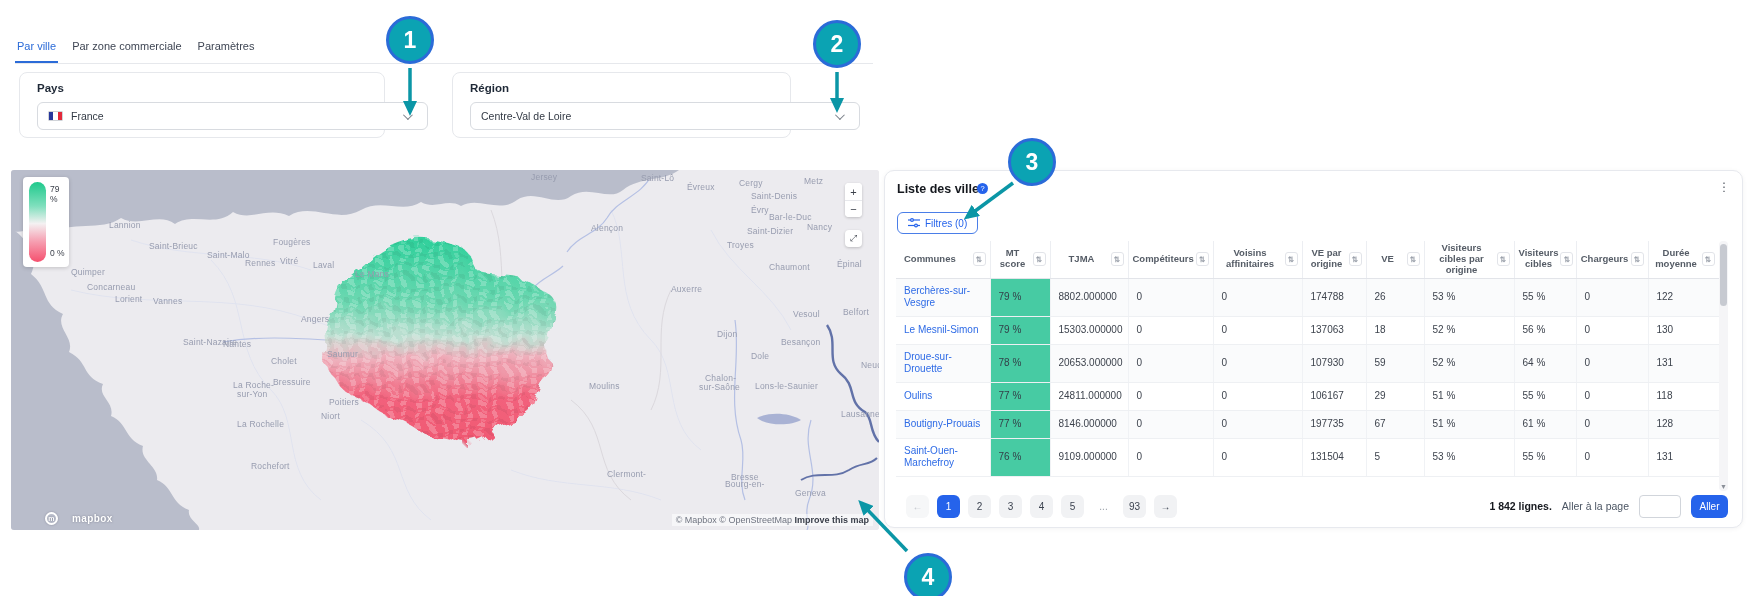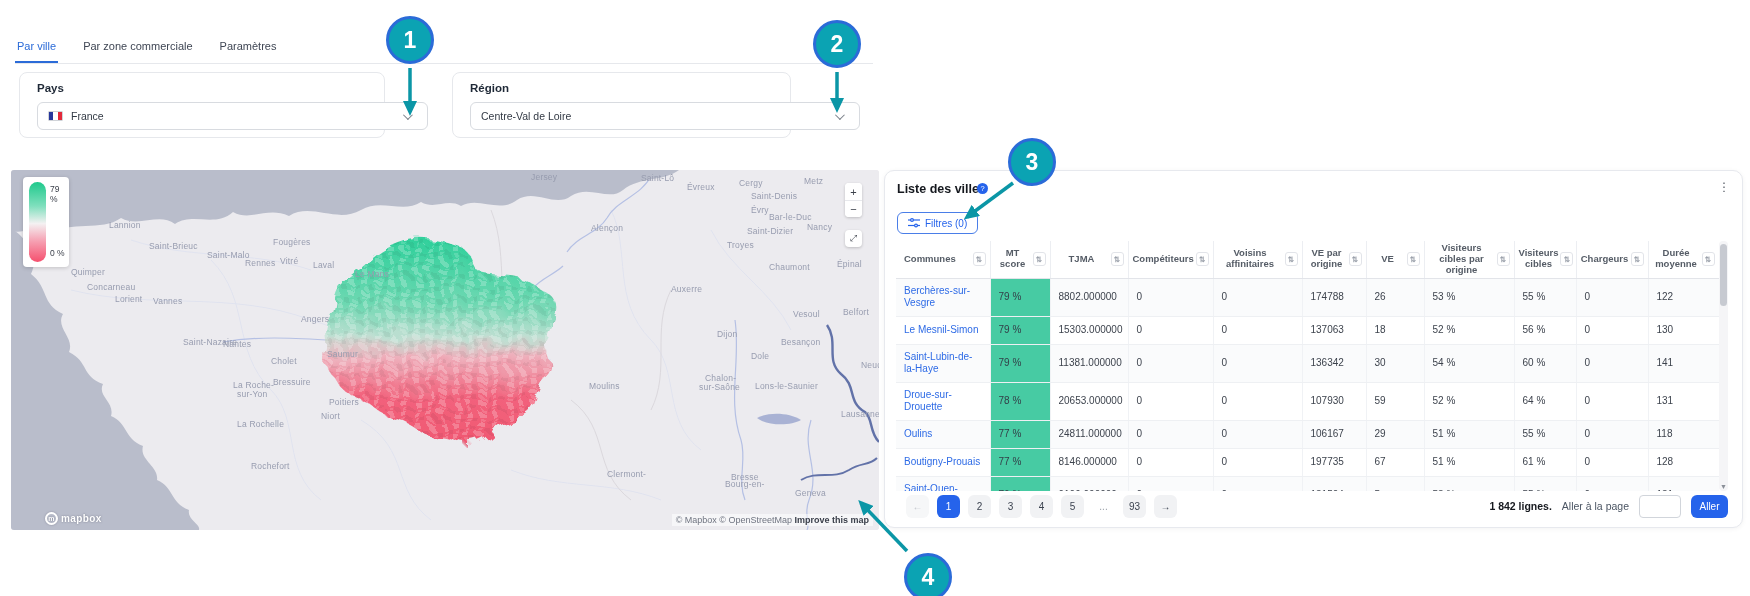--- a/index.html
+++ b/index.html
@@ -1,20 +1,20 @@
 <!DOCTYPE html>
 <html style="--accent-blue: #2563eb; --teal: #0ba3b3; --green: #47cba3; --choropleth-green: #2fd09b; --choropleth-red: #f05872;"><head>
 <meta charset="utf-8">
 <style>
   * { box-sizing: border-box; margin: 0; padding: 0; }
   html,body { width:1750px; height:596px; background:#fff; overflow:hidden; position:relative;
     font-family:"Liberation Sans", sans-serif; }
 
   
-  .tab-bar { position:absolute; left:15px; top:36px; width:858px; display:flex; gap:23px;
+  .tab-bar { position:absolute; left:15px; top:36px; width:858px; display:flex; gap:12px;
     border-bottom:1px solid #e6e8ec; padding-bottom:0; }
   .tab { font-size:11px; color:#3f4654; padding:4px 2px 9px 2px; cursor:pointer; border-bottom:2px solid transparent; }
   .tab.active { color:#2b6bd8; border-bottom:2px solid #2b6bd8; }
 
   
   .fcard { position:absolute; top:72px; height:66px; background:#fff; border:1px solid #e6e8ec; border-radius:8px; }
   #pays-card { left:19px; width:366px; }
   #region-card { left:452px; width:339px; }
   .fcard .flabel { position:absolute; left:17px; top:9px; font-size:11.5px; font-weight:bold; color:#1f2937; }
   .select { position:absolute; left:17px; top:29px; height:28px; border:1px solid #d8dbe0; border-radius:6px;
@@ -38,21 +38,21 @@
     background:linear-gradient(180deg,#1fc98c 0%,#7fdfbd 30%,#f4f1f2 52%,#f6a0b2 74%,#f5506e 100%); }
   .legend-txt { position:absolute; left:27px; font-size:8.5px; color:#3c414b; }
   #legend-max { top:7px; } #legend-min { top:71px; }
   #zoom-group { position:absolute; left:834px; top:13px; width:17px; background:#fff; border-radius:4px;
     box-shadow:0 1px 3px rgba(0,0,0,.2); overflow:hidden; }
   .mapbtn { width:17px; height:17px; display:flex; align-items:center; justify-content:center;
     font-size:11px; color:#3c414b; cursor:pointer; background:#fff; }
   #zoom-group .mapbtn + .mapbtn { border-top:1px solid #e7e8ec; }
   #fullscreen-button { position:absolute; left:834px; top:60px; width:17px; height:17px; border-radius:4px;
     box-shadow:0 1px 3px rgba(0,0,0,.2); font-size:9px; }
-  #mapbox-logo { position:absolute; left:34px; bottom:5px; display:flex; align-items:center; gap:3px;
+  #mapbox-logo { position:absolute; left:34px; bottom:5px; display:flex; align-items:center; gap:14px;
     color:#fff; font-size:10px; font-weight:bold; letter-spacing:.4px; text-shadow:0 0 2px rgba(110,113,130,.9); }
   #mapbox-logo .m { width:13px; height:13px; border:2px solid #fff; border-radius:50%; display:flex;
     align-items:center; justify-content:center; font-size:7px; box-shadow:0 0 2px rgba(110,113,130,.7); }
   #map-attrib { position:absolute; right:6px; bottom:4px; font-size:9px; color:#6f7480;
     background:rgba(255,255,255,.55); padding:1px 4px; }
   #map-attrib b { color:#3a3f4a; }
 
   
   #table-card { position:absolute; left:884px; top:170px; width:859px; height:358px; background:#fff;
     border:1px solid #e7e9ee; border-radius:10px; box-shadow:0 1px 5px rgba(0,0,0,.05); }
@@ -395,33 +395,20 @@
             <td>0</td>
             <td>0</td>
             <td>137063</td>
             <td>18</td>
             <td>52 %</td>
             <td>56 %</td>
             <td>0</td>
             <td>130</td>
           </tr>
           <tr style="height: 38px;">
-            <td><a class="commune">Saint-Lubin-de-la-Haye</a></td>
-            <td class="mt">79 %</td>
-            <td>11381.000000</td>
-            <td>0</td>
-            <td>0</td>
-            <td>136342</td>
-            <td>30</td>
-            <td>54 %</td>
-            <td>60 %</td>
-            <td>0</td>
-            <td>141</td>
-          </tr>
-          <tr style="height: 38px;">
             <td><a class="commune">Droue-sur-Drouette</a></td>
             <td class="mt">78 %</td>
             <td>20653.000000</td>
             <td>0</td>
             <td>0</td>
             <td>107930</td>
             <td>59</td>
             <td>52 %</td>
             <td>64 %</td>
             <td>0</td>

